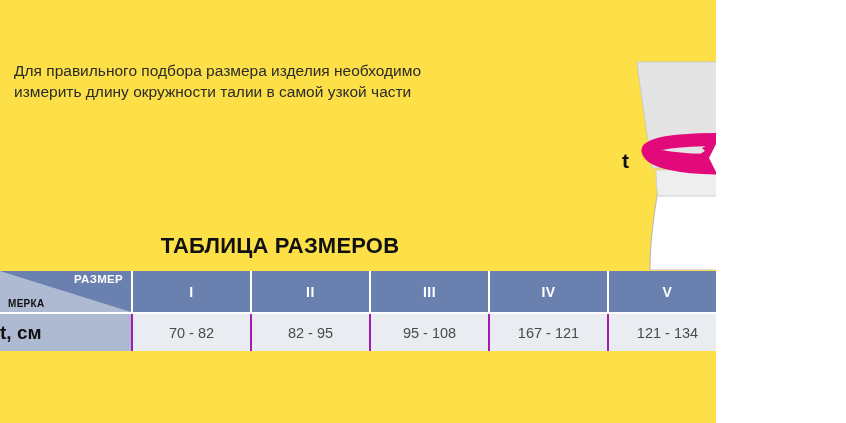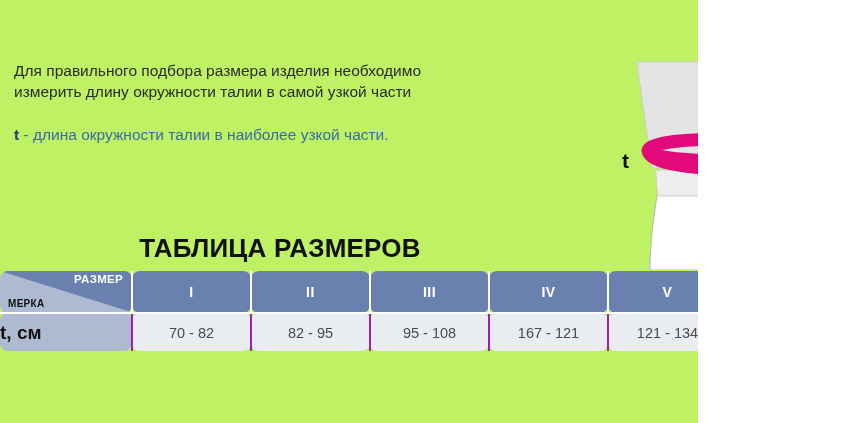--- a/index.html
+++ b/index.html
@@ -4,23 +4,24 @@
 <style>
   html, body {
     margin: 0;
     padding: 0;
     background: #ffffff;
   }
   #page {
     position: relative;
     width: 698px;
     height: 423px;
-    background: #bef264;
+    background: #fde047;
     font-family: "Liberation Sans", sans-serif;
     overflow: hidden;
+    padding-left: 18px;
   }
 
   
   .text-block {
     position: absolute;
     left: 14px;
     top: 60px;
     width: 500px;
   }
   .para {
@@ -41,39 +42,38 @@
     color: #1f3f73;
   }
 
   
   .table-title {
     position: absolute;
     left: 0;
     top: 233px;
     width: 560px;
     text-align: center;
-    font-size: 26px;
+    font-size: 22px;
     font-weight: bold;
     color: #111111;
     letter-spacing: 0.2px;
   }
 
   
   .size-table {
     position: absolute;
     left: 0;
     top: 271px;
     width: 846px;
     border-collapse: collapse;
     table-layout: fixed;
   }
   .size-table th, .size-table td {
     padding: 0;
     margin: 0;
-    border-radius: 8px;
   }
   
   .corner-cell {
     position: relative;
     width: 131px;
     height: 41px;
     background: #aeb9d2;
     overflow: hidden;
     vertical-align: top;
   }
@@ -152,21 +152,20 @@
   }
 </style>
 </head>
 <body>
 
 <div id="page">
 
   <div class="text-block">
     <p class="para">Для правильного подбора размера изделия необходимо
 измерить длину окружности талии в самой узкой части</p>
-    <p class="legend-line"><span class="tvar">t</span><span> - длина окружности талии в наиболее узкой части.</span></p>
   </div>
 
   <div class="table-title">ТАБЛИЦА РАЗМЕРОВ</div>
 
   <table class="size-table">
     <thead>
       <tr>
         <th class="corner-cell">
           <svg class="diag" viewBox="0 0 131 41" preserveAspectRatio="none">
             <polygon points="0,0 131,0 131,41" fill="#6a80ae"></polygon>

